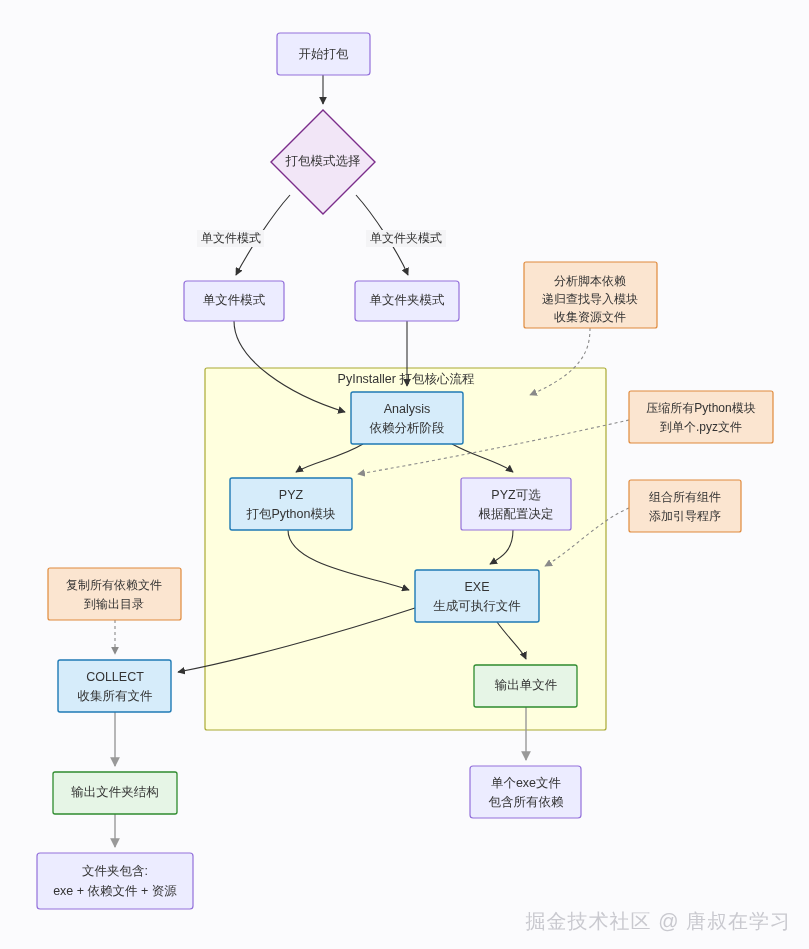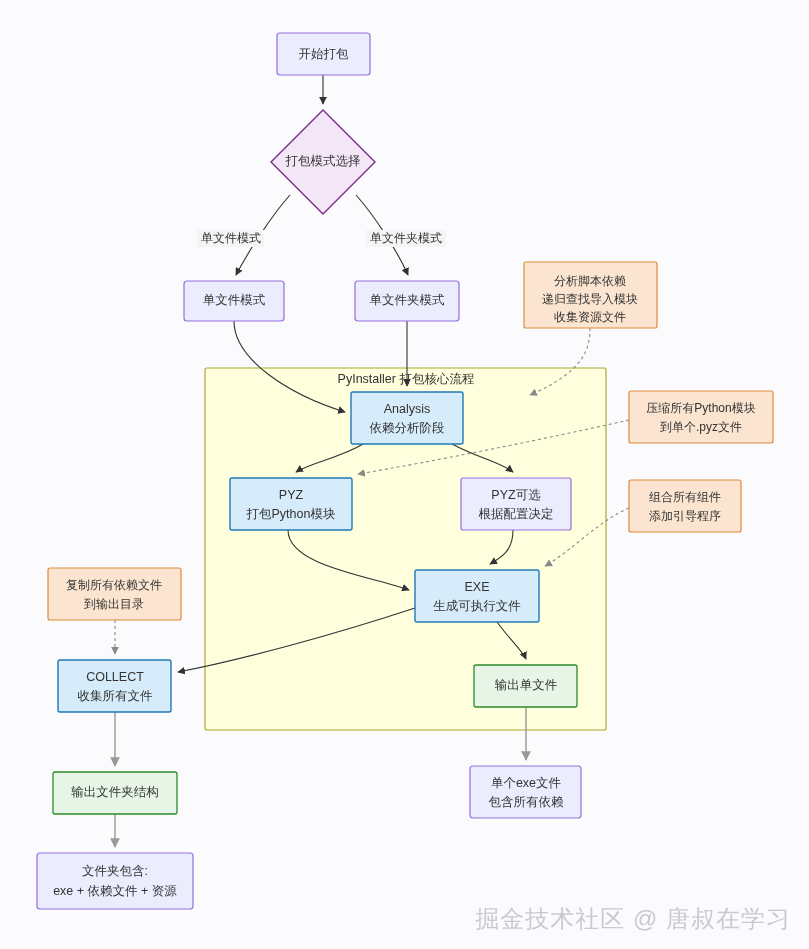--- a/index.html
+++ b/index.html
@@ -67,21 +67,21 @@
     fill: none;
     stroke: #8a8a8a;
     stroke-width: 1.1;
     stroke-dasharray: 3 3;
   }
   .watermark {
     position: absolute;
     right: 18px;
     bottom: 14px;
     font-family: "Liberation Sans", "DejaVu Sans", sans-serif;
-    font-size: 24px;
+    font-size: 20px;
     color: #c9c9cf;
     letter-spacing: 1px;
     user-select: none;
     white-space: nowrap;
   }
 </style>
 </head>
 <body>
 
 <div id="diagram-root">

